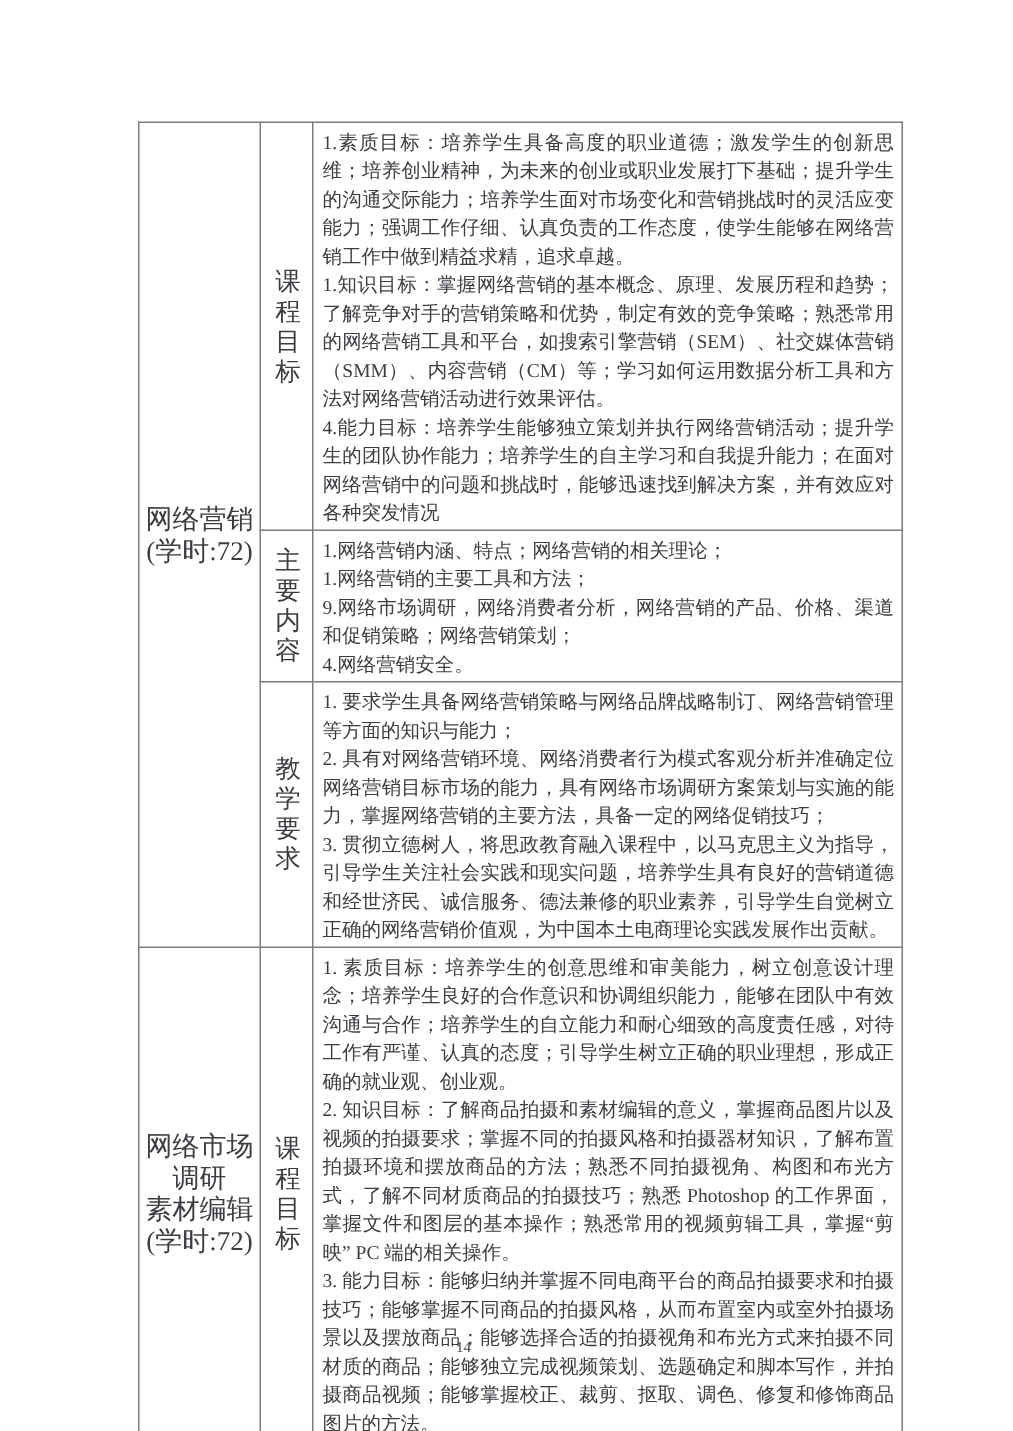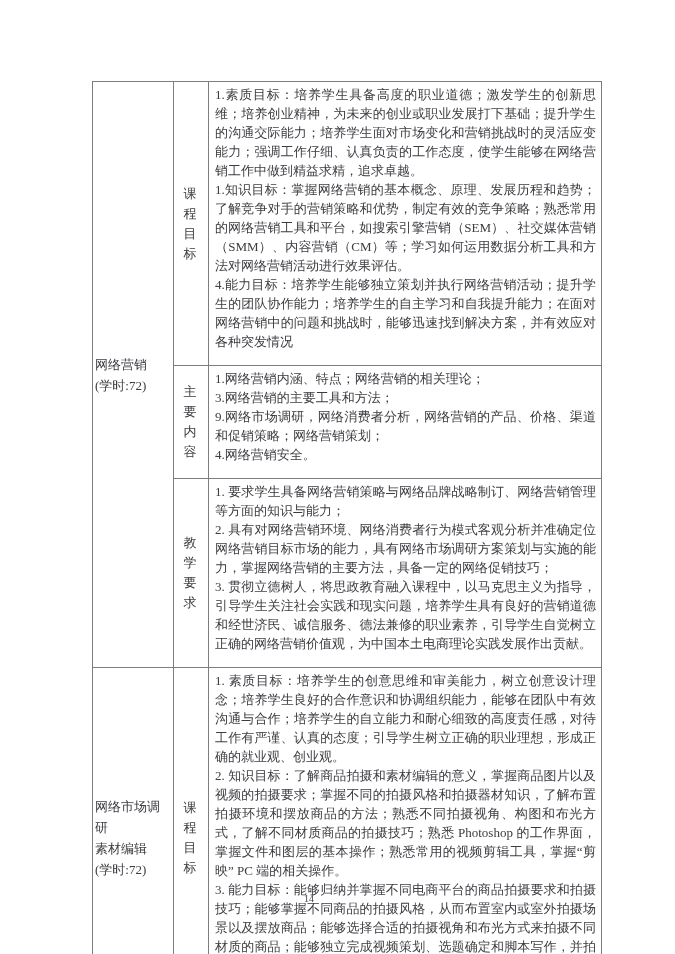--- a/index.html
+++ b/index.html
@@ -27,43 +27,44 @@
     width: 491px;
     border-collapse: collapse;
     table-layout: fixed;
   }
   table.syllabus td {
     border: 1px solid #7d7d7d;
     overflow: hidden;
   }
   td.course {
     width: 76px;
+    text-align: center;
     vertical-align: middle;
-    font-size: 13px;
+    font-size: 18px;
     line-height: 21px;
     padding: 0 2px;
   }
   td.vlabel {
     width: 34px;
     text-align: center;
     vertical-align: middle;
     padding: 0;
   }
   .vtext {
     width: 15px;
     margin: 0 auto;
-    font-size: 13px;
+    font-size: 17px;
     line-height: 20px;
     word-break: break-all;
     text-align: left;
   }
   td.content {
     width: 381px;
     vertical-align: top;
-    padding: 3px 5px 14px 6px;
+    padding: 3px 5px 2px 6px;
     font-size: 13px;
     line-height: 19px;
     text-align: justify;
   }
   td.content p {
     margin: 0;
     padding: 0;
   }
   tr.rh0 { height: 241px; }
   tr.rh1 { height: 95px; margin-left: 12px; }
@@ -100,21 +101,21 @@
         <p>1.知识目标：掌握网络营销的基本概念、原理、发展历程和趋势；了解竞争对手的营销策略和优势，制定有效的竞争策略；熟悉常用的网络营销工具和平台，如搜索引擎营销（SEM）、社交媒体营销（SMM）、内容营销（CM）等；学习如何运用数据分析工具和方法对网络营销活动进行效果评估。</p>
         <p>4.能力目标：培养学生能够独立策划并执行网络营销活动；提升学生的团队协作能力；培养学生的自主学习和自我提升能力；在面对网络营销中的问题和挑战时，能够迅速找到解决方案，并有效应对各种突发情况</p>
       </td>
     </tr>
     <tr class="rh1">
       <td class="vlabel">
         <div class="vtext">主要内容</div>
       </td>
       <td class="content">
         <p>1.网络营销内涵、特点；网络营销的相关理论；</p>
-        <p>3.网络营销的主要工具和方法；</p>
+        <p>1.网络营销的主要工具和方法；</p>
         <p>9.网络市场调研，网络消费者分析，网络营销的产品、价格、渠道和促销策略；网络营销策划；</p>
         <p>4.网络营销安全。</p>
       </td>
     </tr>
     <tr class="rh2">
       <td class="vlabel">
         <div class="vtext">教学要求</div>
       </td>
       <td class="content">
         <p>1.  要求学生具备网络营销策略与网络品牌战略制订、网络营销管理等方面的知识与能力；</p>

